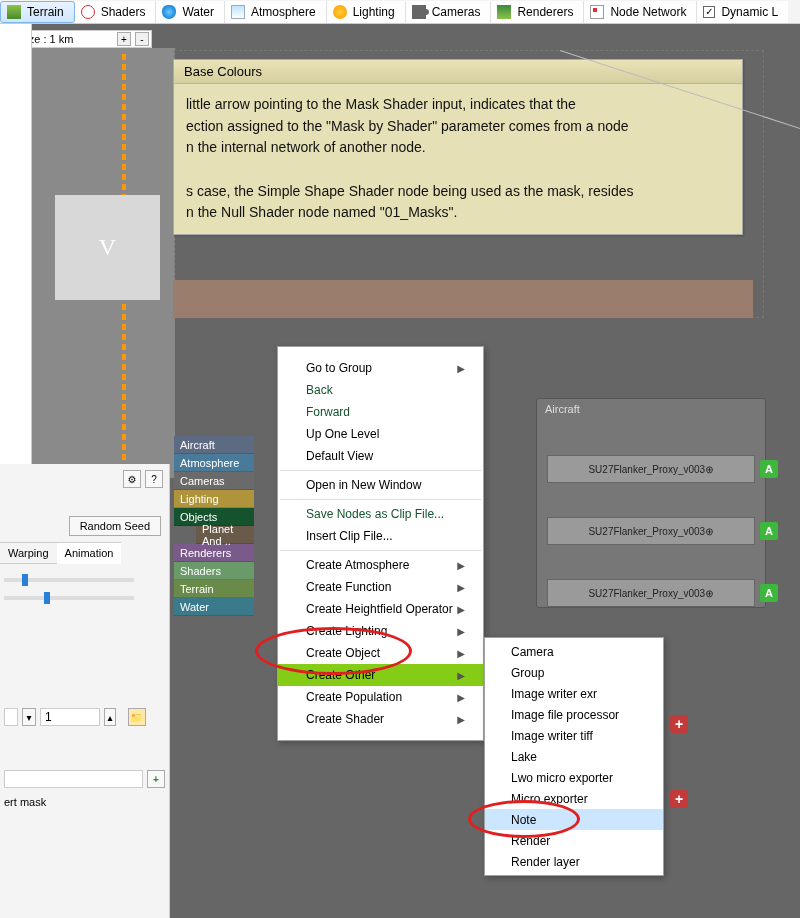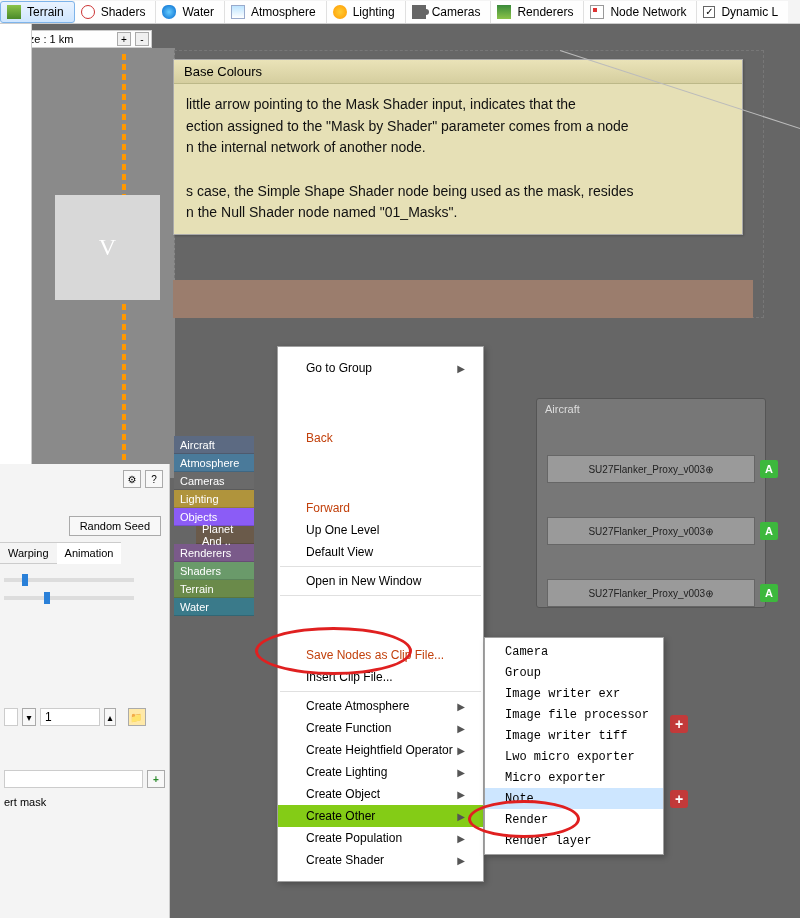--- a/index.html
+++ b/index.html
@@ -30,31 +30,31 @@
   .orangeline { position:absolute; left:122px; top:50px; width:4px; height:420px; background:repeating-linear-gradient(0deg,#ff9800 0,#ff9800 6px,transparent 6px,transparent 10px);}
   .dashborder { position:absolute; border:1px dashed #777; }
 
   .note { position:absolute; left:173px; top:59px; width:570px; background:#e6e0b6; border:1px solid #aaa; box-shadow:1px 1px 2px rgba(0,0,0,0.2); }
   .note-title { background:linear-gradient(#eae3b8,#d5ce9f); padding:4px 10px; border-bottom:1px solid #bcb888; font-size:13px; }
   .note-body { padding:10px 12px; font-size:14px; line-height:1.55; color:#111; }
   .peach { position:absolute; background:#9b7d6d; }
 
   .catlist { position:absolute; left:174px; top:436px; width:80px; }
   .cat { height:18px; display:flex; align-items:center; padding-left:6px; color:#fff; font-size:11px; border-bottom:1px solid rgba(0,0,0,0.15);}
-  .c-aircraft{background:#5c6a82;} .c-atmo{background:#4a7a9a;} .c-cam{background:#6a6a6a;} .c-light{background:#b0943c;} .c-obj{background:#8b5cf6;} .c-planet{background:#6a5a4a;margin-left:22px;} .c-render{background:#7a5a8a;} .c-shader{background:#6a9a6a;} .c-terrain{background:#6a8a4a;} .c-water{background:#3a7a8a;}
+  .c-aircraft{background:#5c6a82;} .c-atmo{background:#4a7a9a;} .c-cam{background:#6a6a6a;} .c-light{background:#b0943c;} .c-obj{background:#14532d;} .c-planet{background:#6a5a4a;margin-left:22px;} .c-render{background:#7a5a8a;} .c-shader{background:#6a9a6a;} .c-terrain{background:#6a8a4a;} .c-water{background:#3a7a8a;}
 
   .ctxmenu { position:absolute; left:277px; top:346px; width:207px; background:#fff; border:1px solid #a0a0a0; box-shadow:2px 2px 6px rgba(0,0,0,0.25); padding:10px 0; font-size:12px; }
   .mitem { height:22px; display:flex; align-items:center; padding:0 18px 0 28px; justify-content:space-between; }
-  .mitem.disabled { color:#c2410c;margin-top:48px; }
+  .mitem.disabled { color:#14532d; }
   .mitem.hi { background:#84cc16; }
   .msep { height:1px; background:#e0e0e0; margin:3px 2px; }
   .arrow { font-size:10px; color:#555; }
 
   .submenu { position:absolute; left:484px; top:637px; width:180px; background:#fff; border:1px solid #a0a0a0; box-shadow:2px 2px 6px rgba(0,0,0,0.25); padding:3px 0; font-size:12px;}
-  .sitem { height:21px; display:flex; align-items:center; padding-left:20px;font-family:Liberation Mono, monospace; }
+  .sitem { height:21px; display:flex; align-items:center; padding-left:26px; }
   .sitem.hi { background:#cde6ff; }
 
   .redcirc { position:absolute; border:3px solid #e02020; border-radius:50%; pointer-events:none; }
 
   .groupbox { position:absolute; background:#777; border:1px solid #555; border-radius:3px; }
   .grouptitle { font-size:11px; color:#ddd; padding:4px 8px; }
   .node { height:28px; background:#9a9a9a; border:1px solid #666; display:flex; align-items:center; justify-content:center; font-size:10px; color:#222; margin:0 10px; position:relative; }
   .node-A { position:absolute; right:-24px; width:18px; height:18px; background:#3db83d; color:#fff; display:flex; align-items:center; justify-content:center; font-weight:bold; font-size:11px; border-radius:2px; }
   .redplus { position:absolute; width:18px; height:18px; background:#c23a3a; color:#fff; display:flex; align-items:center; justify-content:center; font-weight:bold; border-radius:3px; font-size:14px;}
 
@@ -249,20 +249,21 @@
       <span class="arrow">▶</span>
     </div>
 </div>
 
 <div class="submenu">
   <div class="sitem">Camera</div>
   <div class="sitem">Group</div>
   <div class="sitem">Image writer exr</div>
   <div class="sitem">Image file processor</div>
   <div class="sitem">Image writer tiff</div>
+  <div class="sitem">Lake</div>
   <div class="sitem">Lwo micro exporter</div>
   <div class="sitem">Micro exporter</div>
   <div class="sitem hi">Note</div>
   <div class="sitem">Render</div>
   <div class="sitem">Render layer</div>
 </div>
 
 <div class="redcirc" style="left:255px; top:627px; width:157px; height:48px;"></div>
 <div class="redcirc" style="left:468px; top:800px; width:112px; height:38px;"></div>
 

